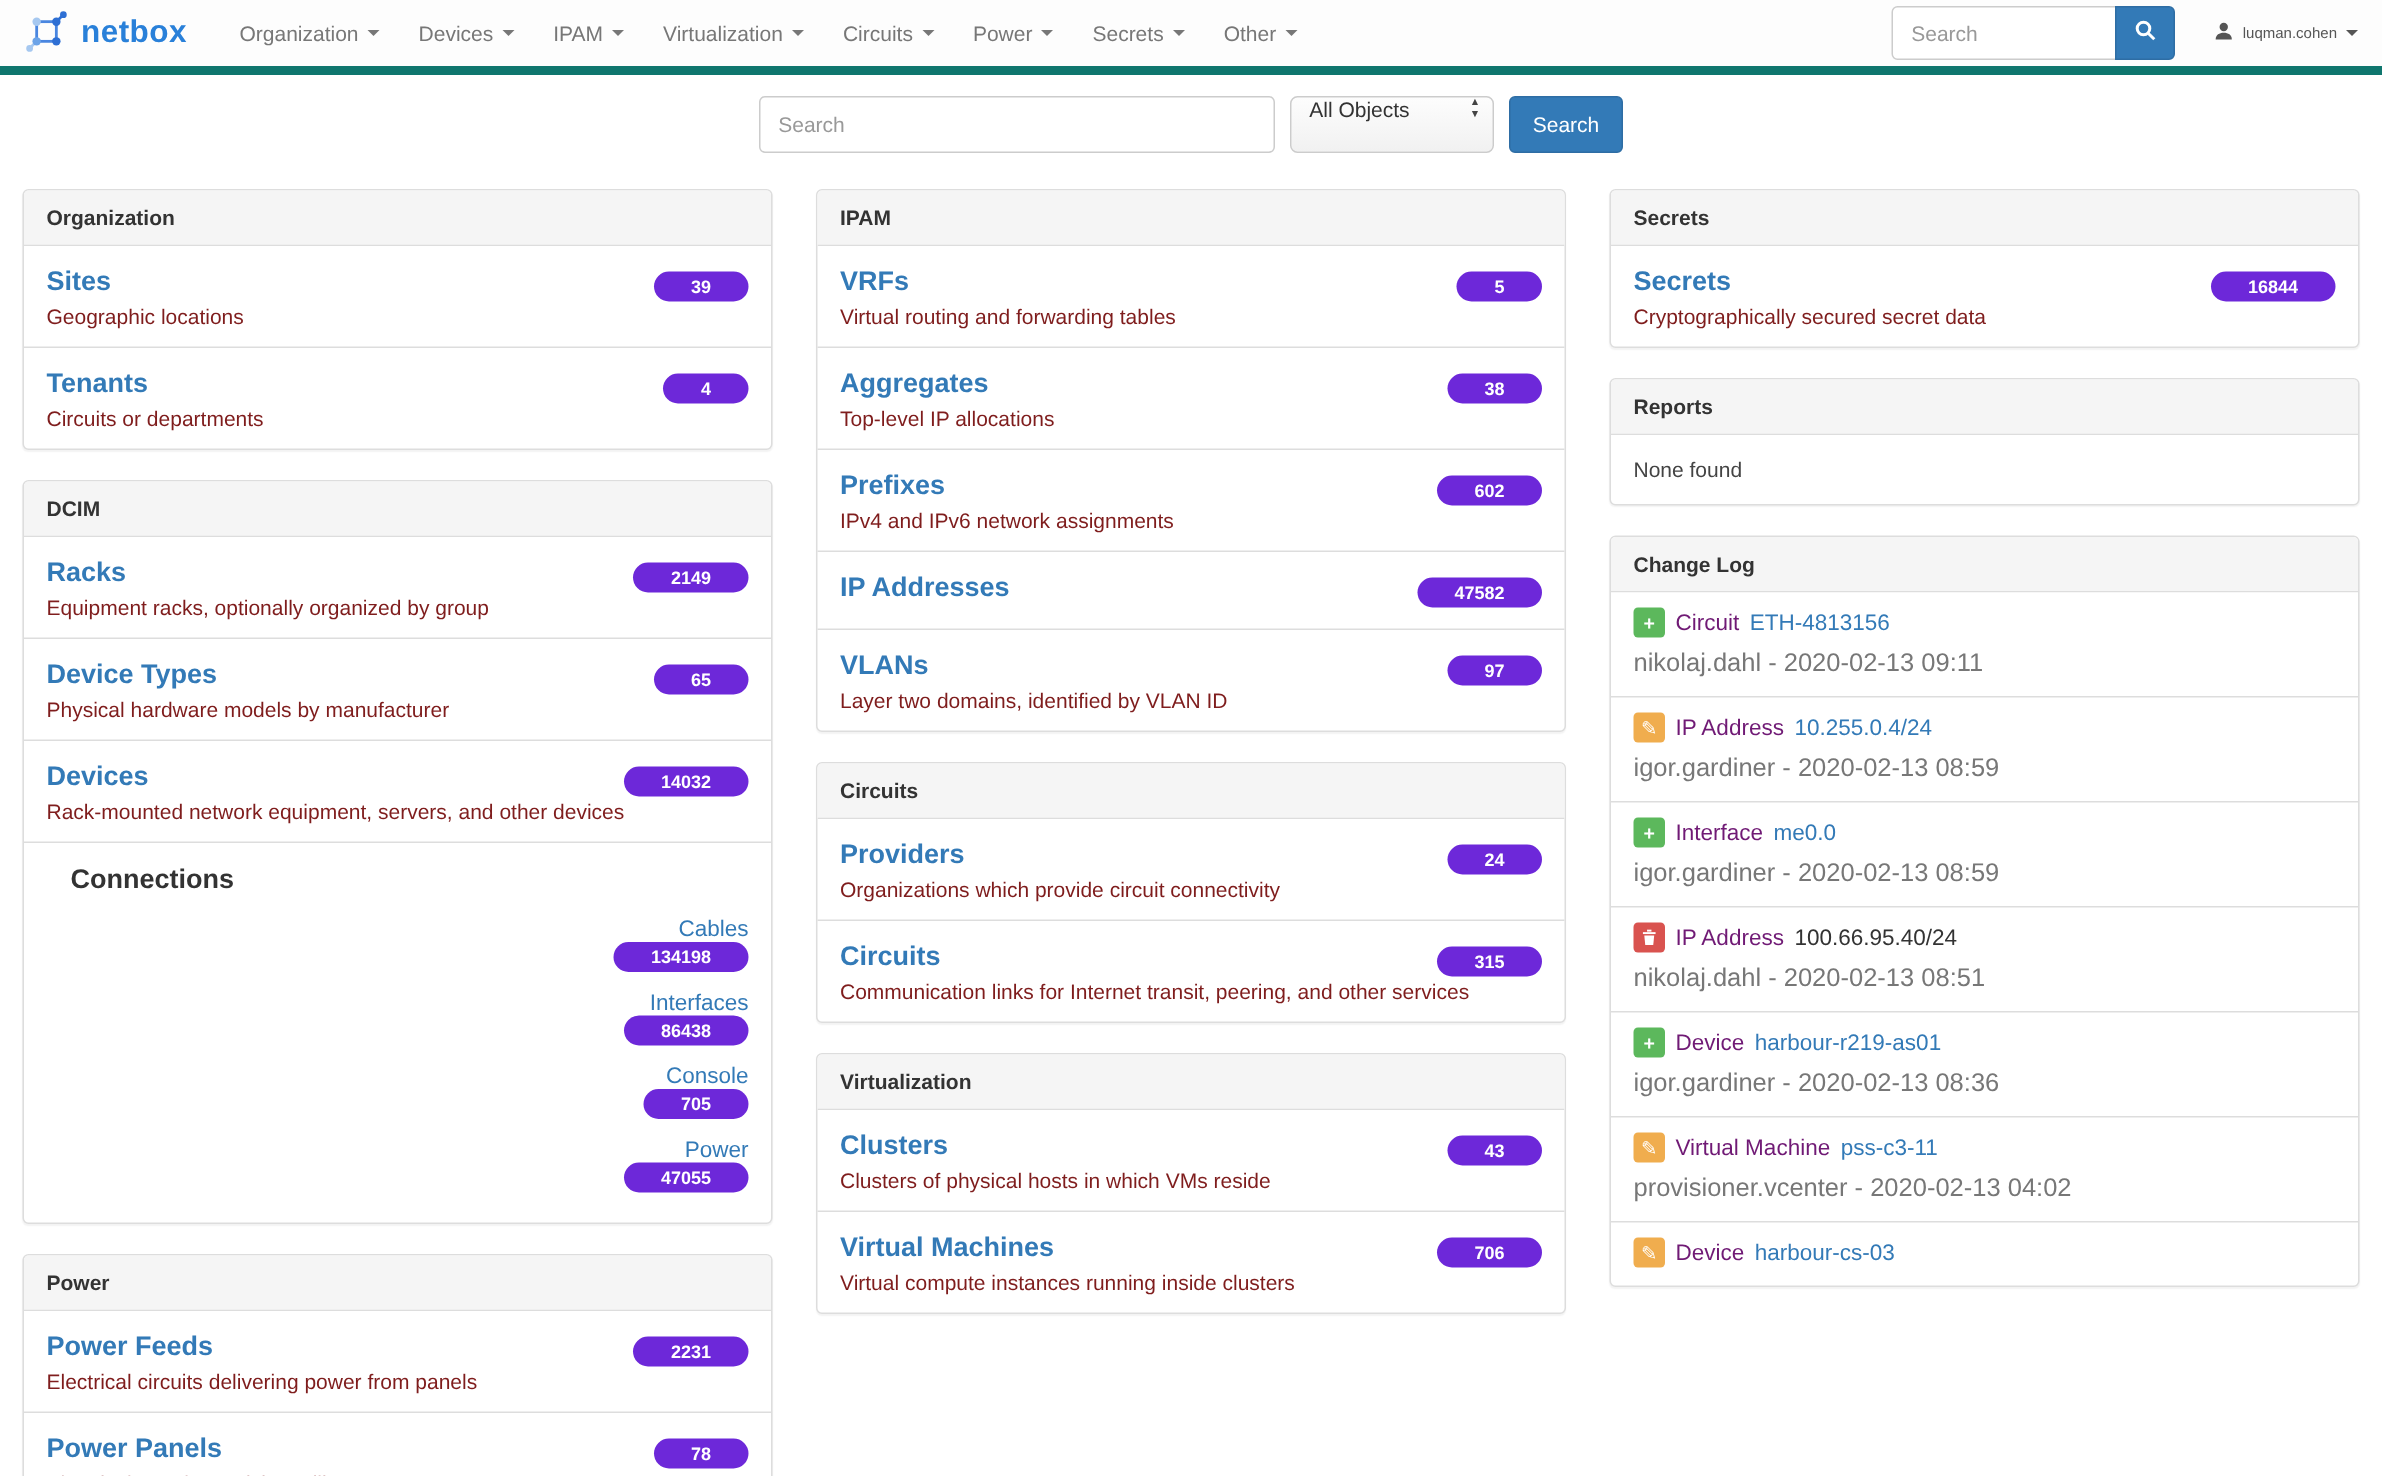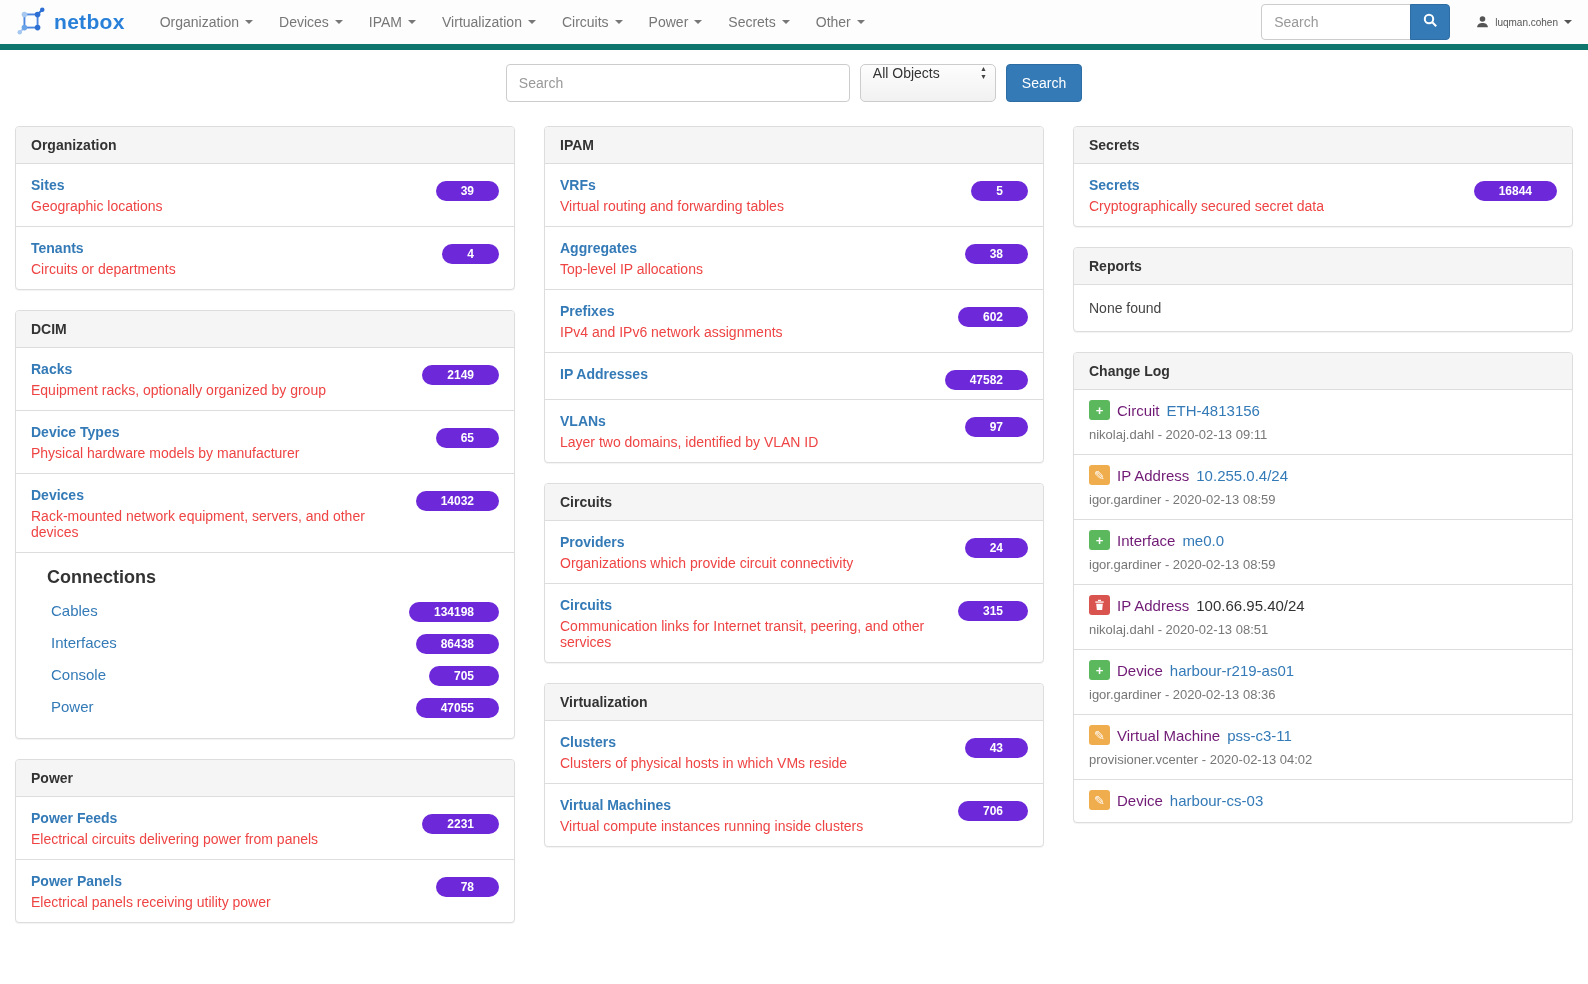--- a/index.html
+++ b/index.html
@@ -58,46 +58,46 @@
   .panel { border:1px solid #ddd; border-radius:4px; background:#fff;
     box-shadow:0 1px 1px rgba(0,0,0,.05); }
   .panel-heading { background:#f5f5f5; border-bottom:1px solid #ddd;
     padding:10px 15px; font-size:14px; font-weight:bold; color:#333;
     border-radius:3px 3px 0 0; }
   .panel-body > div + div { border-top:1px solid #ddd; }
   .panel-item { padding:10px 15px 12px; }
   .badge { float:right; background:#6d28d9; color:#fff; font-size:12px;
     font-weight:bold; padding:4px 25px; border-radius:10px; margin-top:7px;
     min-width:12px; text-align:center; line-height:1; }
-  .item-title { font-size:14px; font-weight:bold; color:#337ab7;
+  .item-title { font-size:18px; font-weight:bold; color:#337ab7;
     text-decoration:none; display:inline-block; margin:3px 0 5px; }
-  .item-desc { font-size:14px; color:#ef4444; }
+  .item-desc { font-size:14px; color:#7f1d1d; }
 
   .connections { padding:10px 15px 14px; }
   .connections-title { font-size:18px; font-weight:bold; color:#333; margin:4px 16px 8px; }
-  .conn-row { display:flex; justify-content:space-between; align-items:flex-start;
-    padding:6px 0 6px 20px; }
+  .conn-row { display:flex; justify-content:space-between; align-items:flex-end;
+    padding:6px 0 6px 20px;flex-direction:column; }
   .conn-link { font-size:15px; color:#337ab7; text-decoration:none; }
   .conn-row .badge { float:none; margin-top:0; }
 
   .panel-empty { padding:15px; font-size:14px; color:#444; }
 
   
   .log-entry { padding:10px 15px 12px; }
   .log-title { font-size:15px; display:flex; align-items:center; gap:7px; }
   .action-label { flex:none; width:21px; height:20px; border-radius:3px;
     color:#fff; display:inline-flex; align-items:center; justify-content:center;
     font-size:13px; font-weight:bold; line-height:1; }
   .action-create { background:#5cb85c; }
   .action-update { background:#f0ad4e; }
   .action-delete { background:#d9534f; }
   .log-type { color:#701a75; }
   .log-obj { color:#337ab7; text-decoration:none; }
   .log-obj.plain { color:#333; }
-  .log-meta { font-size:13px; color:#777; margin-top:7px; }
+  .log-meta { font-size:17px; color:#777; margin-top:7px; }
 </style>
 </head>
 <body>
 
 <nav class="navbar">
   <div class="brand">
     <span>
       <svg width="30" height="30" viewBox="0 0 32 32">
         <rect x="9" y="9" width="14" height="14" fill="none" stroke="#4a86e0" stroke-width="2"></rect>
         <line x1="23" y1="9" x2="28" y2="4" stroke="#2e6fd4" stroke-width="2"></line>

